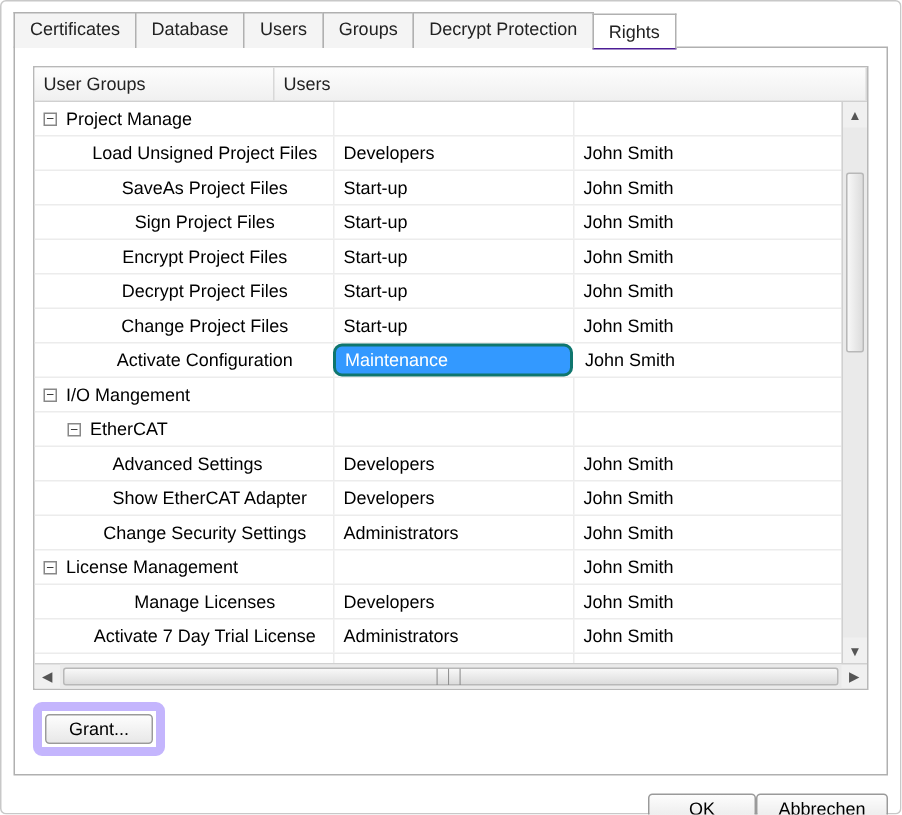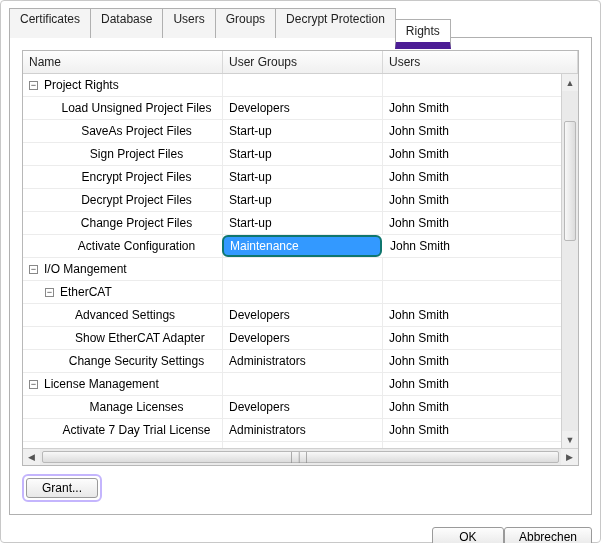--- a/index.html
+++ b/index.html
@@ -37,23 +37,23 @@
   font-size: 12px;
   color: #222;
   cursor: default;
   position: relative;
   top: 1px;
 }
 .tab.active {
   background: #fff;
   padding-top: 4px;
   padding-bottom: 4px;
-  top: 12px;
+  top: 2px;
   z-index: 3;
-  border-bottom: 7px solid #4c1d95;
+  border-bottom: 1px solid #4c1d95;
 }
 .tab.inactive {
   background: #f4f4f4;
 }
 .panel {
   border: 1px solid #b0b0b0;
   flex: 1;
   background: #fff;
   position: relative;
   z-index: 1;
@@ -180,21 +180,21 @@
   left:2px;right:2px;
   height:120px;
   background: linear-gradient(to right,#f8f8f8,#dcdcdc);
   border:1px solid #b8b8b8;
   border-radius:2px;
 }
 .bottom-area {
   padding-top: 8px;
 }
 .grant-btn {
-  border: 2px solid #c4b5fd;
+  border: 6px solid #c4b5fd;
   border-radius: 6px;
   padding: 2px;
   display:inline-block;
 }
 .grant-btn button, .footer button {
   font-family: inherit;
   font-size: 12px;
   padding: 2px 14px;
   background: linear-gradient(#fdfdfd,#e8e8e8);
   border: 1px solid #9a9a9a;
@@ -220,30 +220,29 @@
       <div class="tab inactive">Users</div>
       <div class="tab inactive">Groups</div>
       <div class="tab inactive">Decrypt Protection</div>
       <div class="tab active">Rights</div>
     </div>
 
   <div class="panel">
 
     <div class="table-wrap">
       <div class="thead">
-        <div class="th col-name">Name</div>
         <div class="th col-groups">User Groups</div>
         <div class="th col-users">Users</div>
       </div>
       <div class="tbody" style="position:relative">
         <div id="rows-container" style="margin-right:17px;">
             <div class="tr">
               <div class="td col-name indent-0">
                 <span class="tree-toggle">−</span>
-                <span>Project Rights</span>
+                <span>Project Manage</span>
               </div>
               <div class="td col-groups"></div>
               <div class="td col-users"></div>
             </div>
             <div class="tr">
               <div class="td col-name indent-1">
                 <span>Load Unsigned Project Files</span>
               </div>
               <div class="td col-groups">Developers</div>
               <div class="td col-users">John Smith</div>

